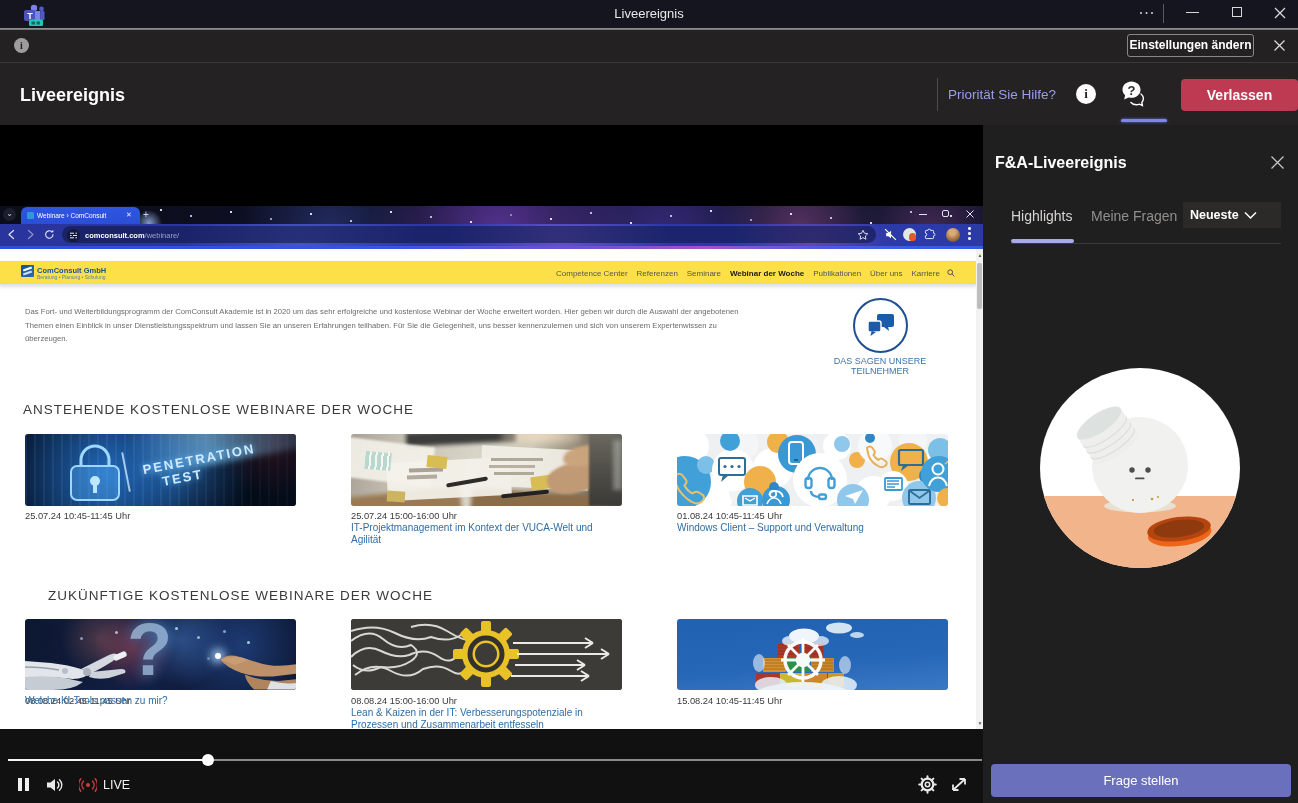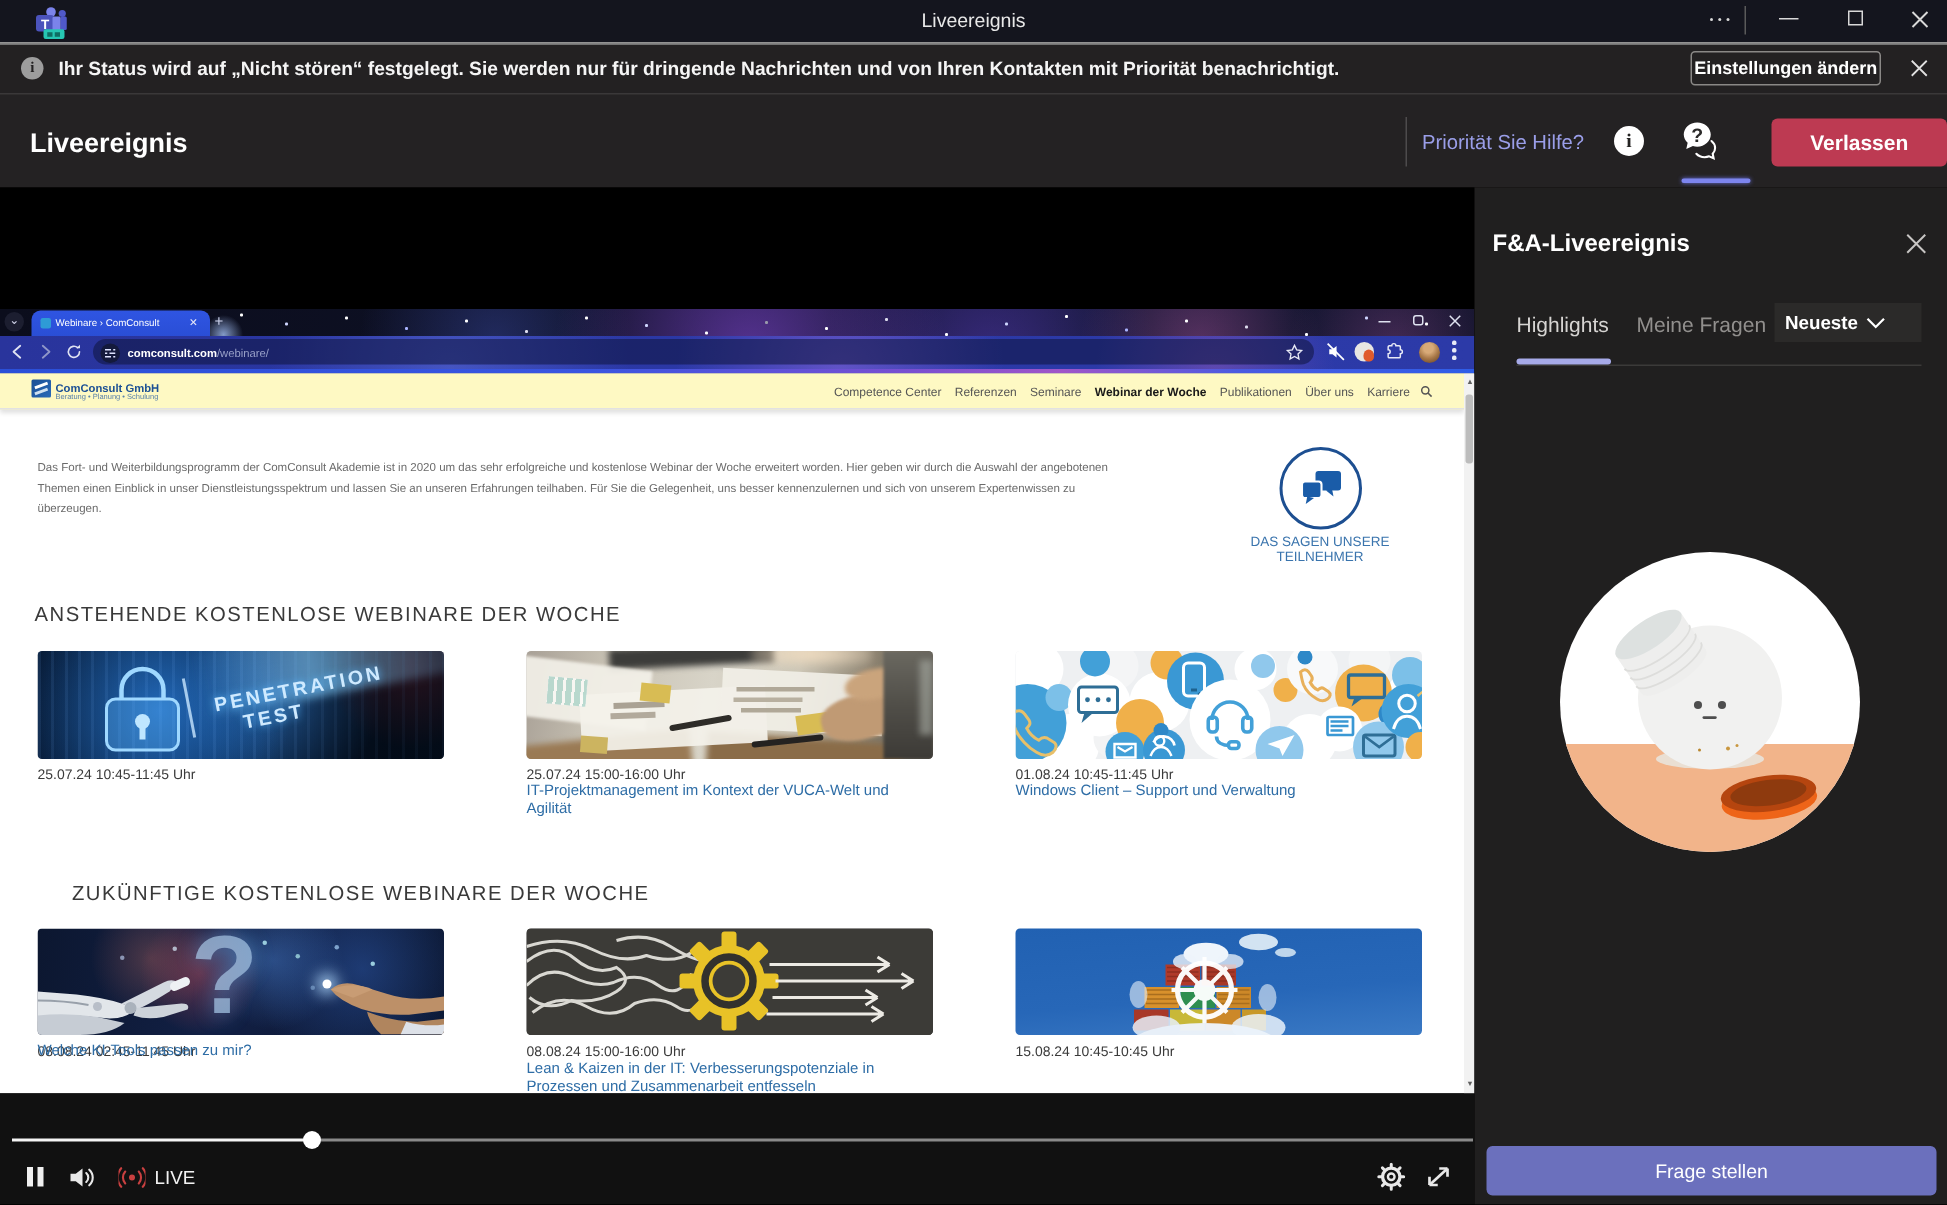--- a/index.html
+++ b/index.html
@@ -27,21 +27,20 @@
   <div class="abs" style="left:1186px;top:12px;width:13px;height:1.4px;background:#d8d8d8;"></div>
   <div class="abs" style="left:1232px;top:7px;width:10px;height:10px;border:1.3px solid #d8d8d8;"></div>
   <svg class="abs" style="left:1274px;top:7px;" width="12" height="12" viewBox="0 0 12 12">
       <path d="M1 1l10 10M11 1L1 11" stroke="#d8d8d8" stroke-width="1.3"></path>
     </svg>
 </div>
 <div class="abs" style="left:0;top:28px;width:1298px;height:2px;background:linear-gradient(#9a9a9a,#6a6a6a);"></div>
 
 <div class="abs" id="notif" style="left:0;top:30px;width:1298px;height:32px;background:#232122;">
   <div class="abs" style="left:14px;top:8px;width:15px;height:15px;border-radius:50%;background:#9d9d9d;color:#232122;font-size:10px;font-weight:bold;text-align:center;line-height:15px;font-family:'Liberation Serif',serif;">i</div>
-  <div class="abs" style="left:39px;top:8px;color:#f5f5f5;font-size:12.8px;font-weight:600;">Ihr Status wird auf „Nicht stören“ festgelegt. Sie werden nur für dringende Nachrichten und von Ihren Kontakten mit Priorität benachrichtigt.</div>
   <div class="abs" style="left:1127px;top:4px;width:127px;height:23px;border:1px solid #8a8886;border-radius:3px;color:#fff;font-size:12px;font-weight:600;text-align:center;line-height:21px;">Einstellungen ändern</div>
   <svg class="abs" style="left:1273px;top:9px;" width="13" height="13" viewBox="0 0 13 13">
       <path d="M1.5 1.5l10 10M11.5 1.5l-10 10" stroke="#e0e0e0" stroke-width="1.2"></path>
     </svg>
 </div>
 
 <div class="abs" id="header" style="left:0;top:62px;width:1298px;height:63px;background:#242223;border-top:1px solid #3a3839;">
   <div class="abs" style="left:20px;top:22px;color:#fff;font-size:18px;font-weight:bold;">Liveereignis</div>
   <div class="abs" style="left:937px;top:15px;width:1px;height:33px;background:#4d4b4c;"></div>
   <div class="abs" style="left:948px;top:24px;color:#9a9ee8;font-size:13.5px;">Priorität Sie Hilfe?</div>
@@ -123,21 +122,21 @@
       <svg class="abs" style="left:923px;top:4.5px;" width="13" height="13" viewBox="0 0 24 24">
           <path d="M9 4.5a2.5 2.5 0 0 1 5 0H18a1.5 1.5 0 0 1 1.5 1.5v3.5a2.5 2.5 0 0 1 0 5V18a1.5 1.5 0 0 1-1.5 1.5H6A1.5 1.5 0 0 1 4.5 18v-3.5a2.5 2.5 0 0 0 0-5V6A1.5 1.5 0 0 1 6 4.5z" fill="none" stroke="#e8eaf6" stroke-width="1.8"></path>
         </svg>
       <div class="abs" style="left:946px;top:4px;width:14px;height:14px;border-radius:50%;background:radial-gradient(circle at 45% 30%,#d8aa78 25%,#a87848 55%,#5a3a22);"></div>
       <div class="abs" style="left:968px;top:3.5px;width:2.5px;height:2.5px;border-radius:50%;background:#e8eaf6;box-shadow:0 5px 0 #e8eaf6,0 10px 0 #e8eaf6;"></div>
     </div>
     <div class="abs" style="left:0;top:39.5px;width:983px;height:3px;background:linear-gradient(90deg,#2a4fd8 0%,#3a55e0 40%,#7a4fd0 62%,#a055c8 72%,#4a5ae0 84%,#2e5de8 100%);"></div>
 
     <div class="abs" id="site" style="left:0;top:42.5px;width:983px;height:480.5px;background:#fff;">
 
-      <div class="abs" style="left:0;top:0;width:976px;height:24px;background:#fef9c3;border-bottom:1px solid #e2e2e2;box-shadow:0 2px 3px rgba(0,0,0,.12);">
+      <div class="abs" style="left:0;top:12px;width:976px;height:24px;background:#fde047;border-bottom:1px solid #e2e2e2;box-shadow:0 2px 3px rgba(0,0,0,.12);">
 
         <div class="abs" style="left:21px;top:4px;width:13px;height:12px;background:linear-gradient(135deg,#1b4f94,#2a6ab8);border-radius:1px;">
           <div class="abs" style="left:2px;top:3px;width:9px;height:2px;background:#fff;transform:rotate(-20deg);"></div>
           <div class="abs" style="left:2px;top:7px;width:9px;height:2px;background:#cfe0f0;transform:rotate(-20deg);"></div>
         </div>
         <div class="abs" style="left:37px;top:5px;color:#1b4f94;font-size:7.5px;font-weight:bold;">ComConsult GmbH</div>
         <div class="abs" style="left:37px;top:13.5px;color:#5a82ab;font-size:5px;">Beratung • Planung • Schulung</div>
 
         <div class="abs" style="left:556px;top:8px;width:400px;font-size:8px;color:#555;white-space:nowrap;">
           <span>Competence Center</span>&nbsp;&nbsp;&nbsp;&nbsp;<span>Referenzen</span>&nbsp;&nbsp;&nbsp;&nbsp;<span>Seminare</span>&nbsp;&nbsp;&nbsp;&nbsp;<span style="color:#1a1a1a;font-weight:bold;">Webinar der Woche</span>&nbsp;&nbsp;&nbsp;&nbsp;<span>Publikationen</span>&nbsp;&nbsp;&nbsp;&nbsp;<span>Über uns</span>&nbsp;&nbsp;&nbsp;&nbsp;<span>Karriere</span>&nbsp;&nbsp;&nbsp;<svg width="8" height="8" viewBox="0 0 8 8" style="vertical-align:-1px;">
@@ -383,21 +382,21 @@
           <ellipse cx="82" cy="44" rx="6" ry="9" fill="#e8f0f8" opacity="0.6"></ellipse>
           <ellipse cx="168" cy="46" rx="6" ry="9" fill="#e8f0f8" opacity="0.6"></ellipse>
 
           <g stroke="#fff" fill="none" stroke-width="3.5" opacity="0.96">
             <circle cx="126" cy="41" r="18"></circle>
             <path d="M126 19v44M104 41h44M111 26l30 30M141 26l-30 30" stroke-width="2.8"></path>
             <circle cx="126" cy="41" r="5.5" fill="#fff"></circle>
           </g>
         </svg>
       </div>
-      <div class="abs" style="left:677px;top:447px;color:#3a3a3a;font-size:9.3px;">15.08.24 10:45-10:45 Uhr</div>
+      <div class="abs" style="left:677px;top:447px;color:#3a3a3a;font-size:9.3px;">15.08.24 10:45-11:45 Uhr</div>
 
       <div class="abs" style="left:976px;top:0;width:7px;height:480.5px;background:#f2f2f2;">
         <div class="abs" style="left:1.5px;top:3px;color:#606060;font-size:5px;">▲</div>
         <div class="abs" style="left:1px;top:14px;width:5px;height:46px;background:#bdbdbd;border-radius:2px;"></div>
         <div class="abs" style="left:1.5px;top:471px;color:#606060;font-size:5px;">▼</div>
       </div>
     </div>
   </div>
 
   <div class="abs" id="playerbar" style="left:0;top:604px;width:983px;height:74px;background:#111;">

